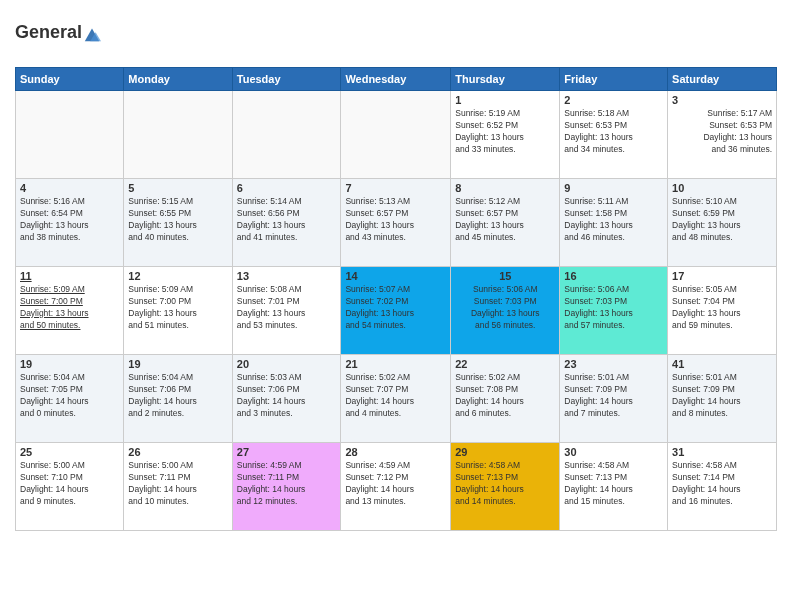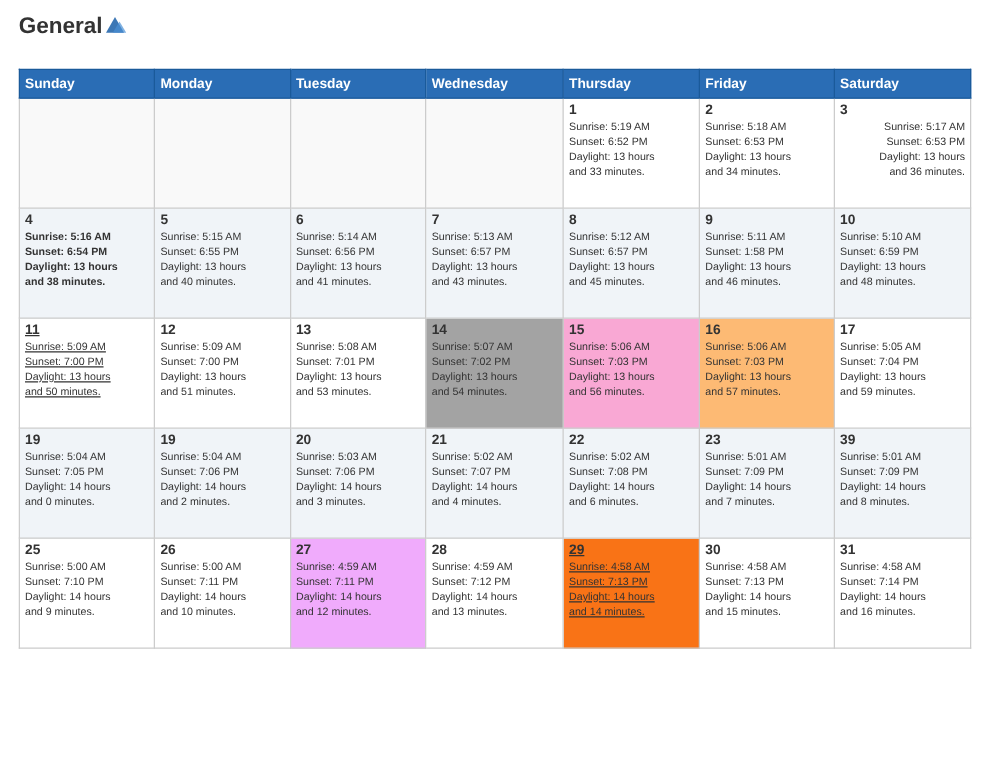--- a/index.html
+++ b/index.html
@@ -91,21 +91,21 @@
       background: #f9f9f9 !important;
     }
   </style>
 </head>
 <body>
 
 <div class="page">
   <div class="header">
     <div class="logo">
       <div>
-        <div style="display:flex;align-items:flex-start;">
+        <div style="display:flex;align-items:flex-end;margin-top:12px;">
           <span class="logo-general" style="font-size:18px;font-weight:bold;color:#333;">General</span>
           <svg class="logo-icon" viewBox="0 0 20 20" width="20" height="20">
             <polygon points="2,18 10,4 18,18" fill="#1a5fa8" opacity="0.85"></polygon>
             <polygon points="8,18 14,8 20,18" fill="#4a90d4" opacity="0.7"></polygon>
           </svg>
         </div>
         <div class="logo-blue" style="font-size:18px;font-weight:bold;color:#1a5fa8;margin-top:-4px;"></div>
       </div>
     </div>
     <div class="title-block">
@@ -150,21 +150,21 @@
             <span class="day-num">3</span>
             <div class="day-info" style="white-space: pre-line; text-align: right;">Sunrise: 5:17 AM
 Sunset: 6:53 PM
 Daylight: 13 hours
 and 36 minutes.</div>
           </td>
         </tr>
         <tr>
           <td style="background: rgb(240, 244, 248);">
             <span class="day-num">4</span>
-            <div class="day-info" style="white-space: pre-line; font-weight: bold;">Sunrise: 5:16 AM
+            <div class="day-info" style="white-space: pre-line;">Sunrise: 5:16 AM
 Sunset: 6:54 PM
 Daylight: 13 hours
 and 38 minutes.</div>
           </td>
           <td style="background: rgb(240, 244, 248);">
             <span class="day-num">5</span>
             <div class="day-info" style="white-space: pre-line;">Sunrise: 5:15 AM
 Sunset: 6:55 PM
 Daylight: 13 hours
 and 40 minutes.</div>
@@ -220,35 +220,35 @@
 Daylight: 13 hours
 and 51 minutes.</div>
           </td>
           <td style="background: rgb(255, 255, 255);">
             <span class="day-num">13</span>
             <div class="day-info" style="white-space: pre-line;">Sunrise: 5:08 AM
 Sunset: 7:01 PM
 Daylight: 13 hours
 and 53 minutes.</div>
           </td>
-          <td style="background: #a3a3a3;">
+          <td style="background: #0ea5e9;">
             <span class="day-num">14</span>
             <div class="day-info" style="white-space: pre-line;">Sunrise: 5:07 AM
 Sunset: 7:02 PM
 Daylight: 13 hours
 and 54 minutes.</div>
           </td>
-          <td style="background: #f9a8d4;">
+          <td style="background: #0ea5e9; text-align: center;">
             <span class="day-num">15</span>
             <div class="day-info" style="white-space: pre-line;">Sunrise: 5:06 AM
 Sunset: 7:03 PM
 Daylight: 13 hours
 and 56 minutes.</div>
           </td>
-          <td style="background: #fdba74;">
+          <td style="background: #5eead4;">
             <span class="day-num">16</span>
             <div class="day-info" style="white-space: pre-line;">Sunrise: 5:06 AM
 Sunset: 7:03 PM
 Daylight: 13 hours
 and 57 minutes.</div>
           </td>
           <td style="background: rgb(255, 255, 255);">
             <span class="day-num">17</span>
             <div class="day-info" style="white-space: pre-line;">Sunrise: 5:05 AM
 Sunset: 7:04 PM
@@ -293,21 +293,21 @@
 and 6 minutes.</div>
           </td>
           <td style="background: rgb(240, 244, 248);">
             <span class="day-num">23</span>
             <div class="day-info" style="white-space: pre-line;">Sunrise: 5:01 AM
 Sunset: 7:09 PM
 Daylight: 14 hours
 and 7 minutes.</div>
           </td>
           <td style="background: rgb(240, 244, 248);">
-            <span class="day-num">39</span>
+            <span class="day-num">41</span>
             <div class="day-info" style="white-space: pre-line;">Sunrise: 5:01 AM
 Sunset: 7:09 PM
 Daylight: 14 hours
 and 8 minutes.</div>
           </td>
         </tr>
         <tr>
           <td style="background: rgb(255, 255, 255);">
             <span class="day-num">25</span>
             <div class="day-info" style="white-space: pre-line;">Sunrise: 5:00 AM
@@ -329,21 +329,21 @@
 Daylight: 14 hours
 and 12 minutes.</div>
           </td>
           <td style="background: rgb(255, 255, 255);">
             <span class="day-num">28</span>
             <div class="day-info" style="white-space: pre-line;">Sunrise: 4:59 AM
 Sunset: 7:12 PM
 Daylight: 14 hours
 and 13 minutes.</div>
           </td>
-          <td style="background: #f97316; text-decoration: underline;">
+          <td style="background: #eab308;">
             <span class="day-num">29</span>
             <div class="day-info" style="white-space: pre-line;">Sunrise: 4:58 AM
 Sunset: 7:13 PM
 Daylight: 14 hours
 and 14 minutes.</div>
           </td>
           <td style="background: rgb(255, 255, 255);">
             <span class="day-num">30</span>
             <div class="day-info" style="white-space: pre-line;">Sunrise: 4:58 AM
 Sunset: 7:13 PM

